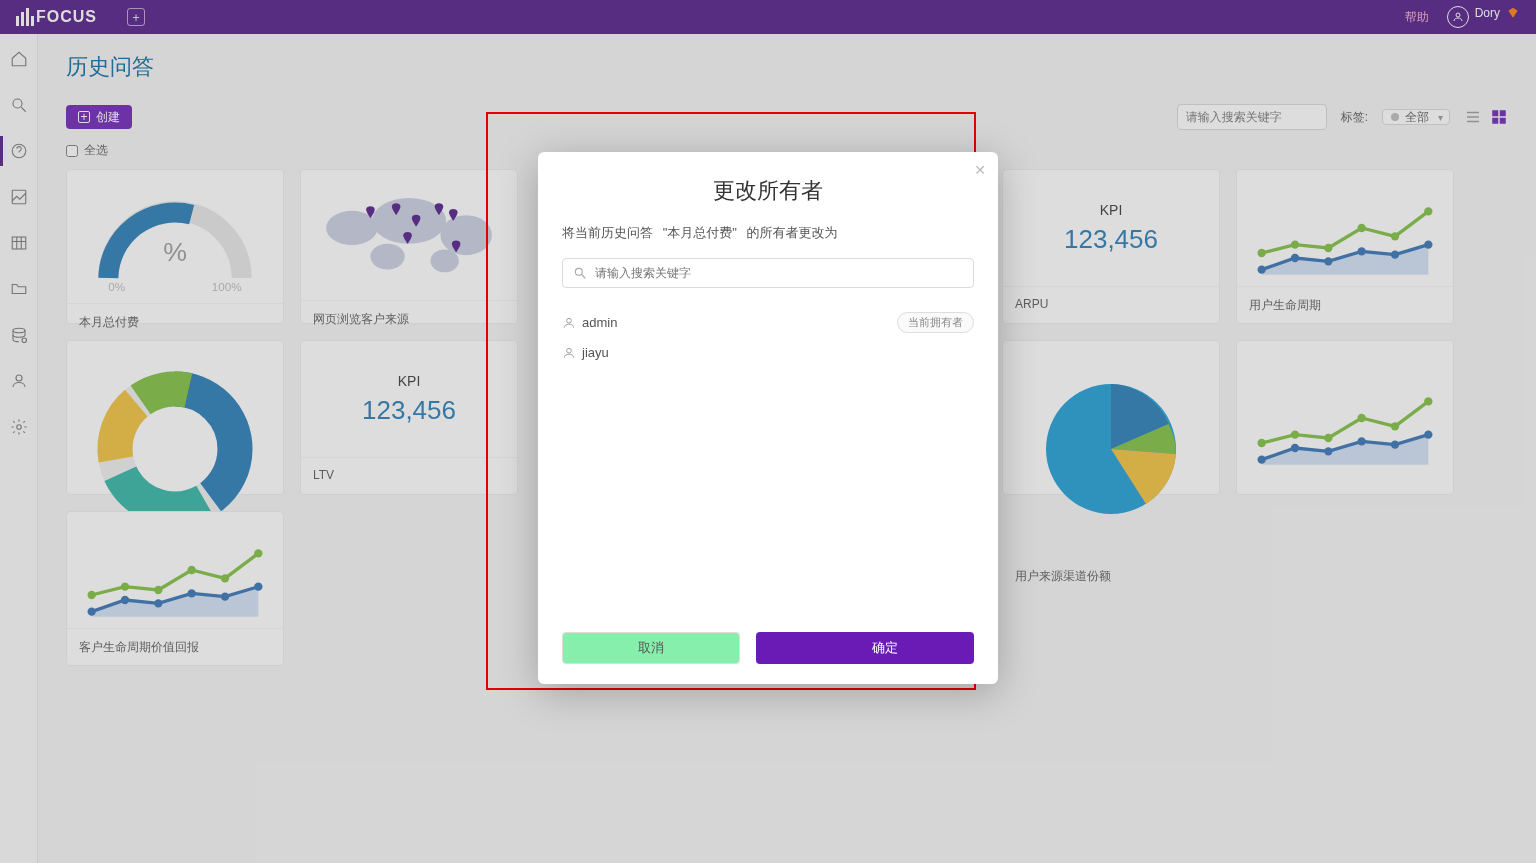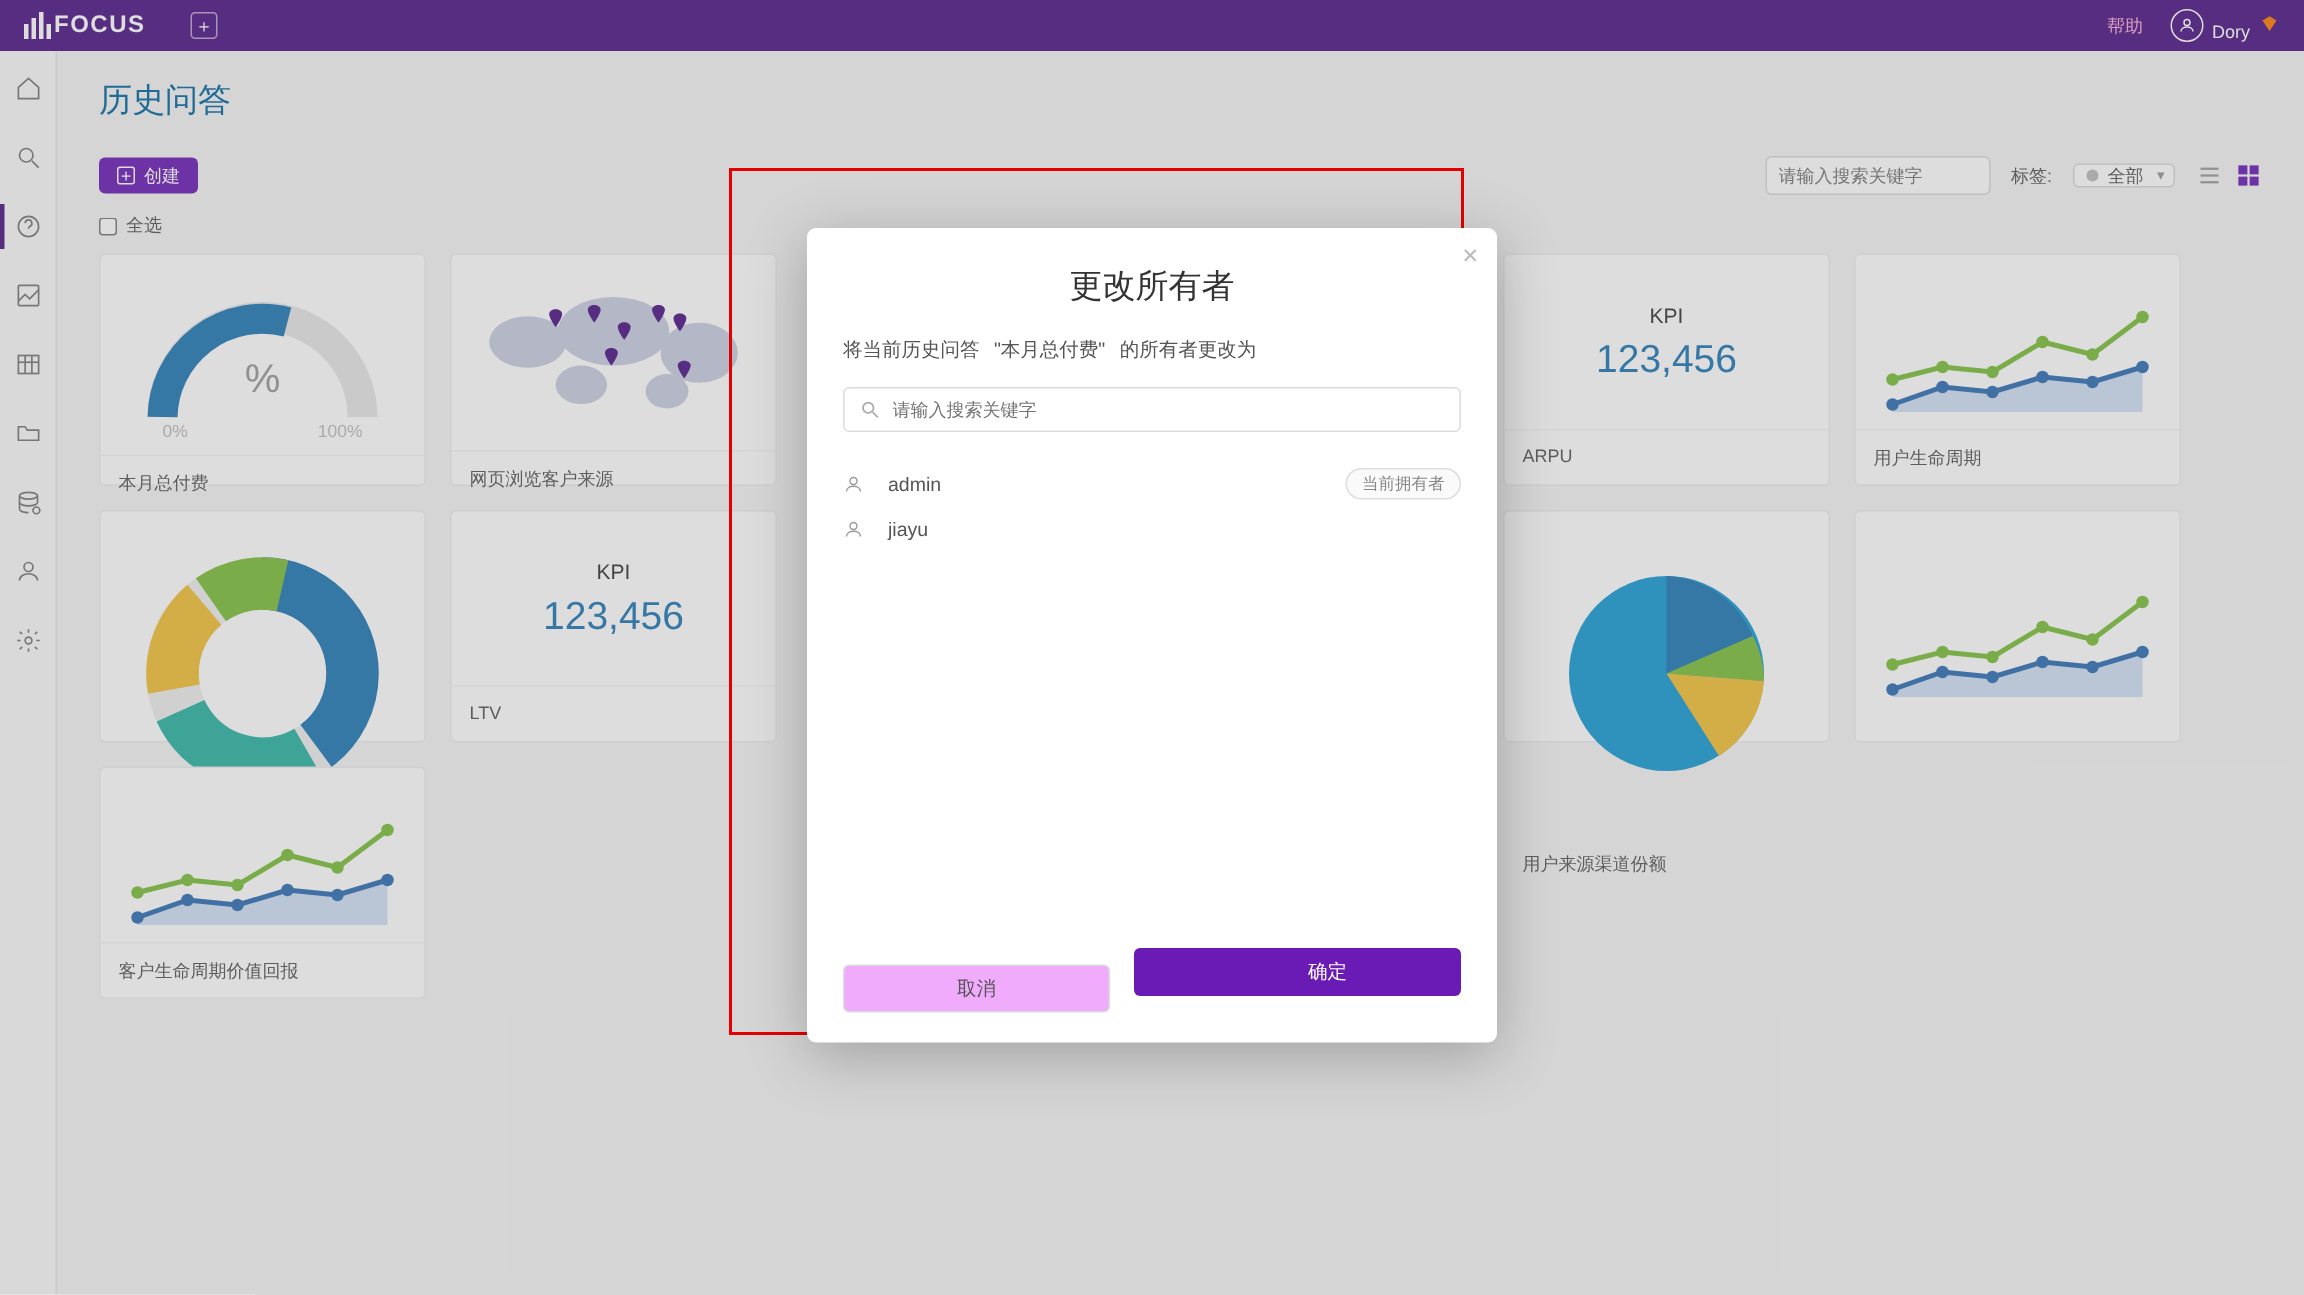--- a/index.html
+++ b/index.html
@@ -9,21 +9,21 @@
   .logo { display:flex; align-items:center; gap:2px; font-size:16px; font-weight:600; letter-spacing:1px; }
   .logo-bars { display:flex; align-items:flex-end; gap:2px; }
   .logo-bars span { width:3px; background:#fff; display:inline-block; }
   .logo-bars span:nth-child(1){height:10px}
   .logo-bars span:nth-child(2){height:14px}
   .logo-bars span:nth-child(3){height:18px}
   .logo-bars span:nth-child(4){height:10px}
   .topbar .plus-btn { margin-left:30px; width:18px; height:18px; border:1px solid rgba(255,255,255,.6); border-radius:3px; display:flex; align-items:center; justify-content:center; font-size:12px; color:#fff; cursor:pointer; }
   .topbar-spacer { flex:1; }
   .top-help { font-size:12px; color:#f9a8d4; margin-right:18px; cursor:pointer; }
-  .user-chip { display:flex; align-items:flex-end; gap:6px; cursor:pointer; }
+  .user-chip { display:flex; align-items:flex-start; gap:6px; cursor:pointer; }
   .user-avatar-ring { width:22px; height:22px; border:1.5px solid #fff; border-radius:50%; display:flex; align-items:center; justify-content:center; }
   .user-avatar-ring svg { width:12px; height:12px; }
   .user-name { font-size:12px; color:#fff; }
   .diamond-icon { width:14px; height:14px; }
 
   
   .sidebar { position:absolute; top:34px; left:0; width:38px; height:calc(100% - 34px); background:#fafafa; border-right:1px solid #e6e6e6; display:flex; flex-direction:column; align-items:center; padding-top:14px; gap:24px; }
   .sidebar .side-item { width:22px; height:22px; display:flex; align-items:center; justify-content:center; color:#777; cursor:pointer; position:relative; }
   .sidebar .side-item.active::before { content:""; position:absolute; left:-8px; top:-4px; bottom:-4px; width:3px; background:#4b1583; }
   .sidebar svg { width:18px; height:18px; stroke:#777; fill:none; stroke-width:1.5; }
@@ -64,27 +64,27 @@
   
   .modal { position:absolute; width:460px; left:50%; transform:translateX(-50%); top:152px; background:#fff; border-radius:6px; box-shadow:0 8px 40px rgba(0,0,0,.25); display:flex; flex-direction:column; }
   .modal-close { position:absolute; right:12px; top:10px; cursor:pointer; color:#bbb; font-size:14px; }
   .modal-title { text-align:center; font-size:22px; color:#333; padding:24px 0 18px; }
   .modal-body { padding:0 24px; flex:1; }
   .modal-desc { font-size:13px; color:#555; margin-bottom:16px; }
   .modal-desc .item-name { margin:0 6px; }
   .modal-search { height:30px; border:1px solid #dcdcdc; border-radius:4px; display:flex; align-items:center; padding:0 10px; gap:8px; margin-bottom:18px; }
   .modal-search svg { width:14px; height:14px; stroke:#aaa; fill:none; stroke-width:2; }
   .modal-search input { border:none; outline:none; flex:1; font-size:12px; }
-  .user-row { display:flex; align-items:center; gap:16px; padding:6px 0; font-size:13px; color:#555; cursor:pointer; }
+  .user-row { display:flex; align-items:center; gap:6px; padding:6px 0; font-size:13px; color:#555; cursor:pointer; }
   .user-row svg { width:14px; height:14px; stroke:#999; fill:none; stroke-width:1.6; }
   .owner-badge { margin-left:auto; font-size:11px; color:#888; border:1px solid #ddd; border-radius:12px; padding:2px 10px; background:#fafafa; }
   .modal-spacer { height:250px; }
   .modal-footer { display:flex; gap:16px; padding:16px 24px 20px; }
   .btn { flex:1; height:32px; border-radius:4px; font-size:13px; cursor:pointer; border:1px solid transparent; }
-  .btn-cancel { background:#f0abfc; border-color:#dcdcdc; color:#555;margin-top:11px; }
+  .btn-cancel { background:#86efac; border-color:#dcdcdc; color:#555; }
   .btn-confirm { background:#6a1bb5; color:#fff;padding-left:40px; }
 </style>
 </head>
 <body>
 
 <div class="topbar">
   <div class="logo">
     <span class="logo-bars">
         <span></span>
         <span></span>

